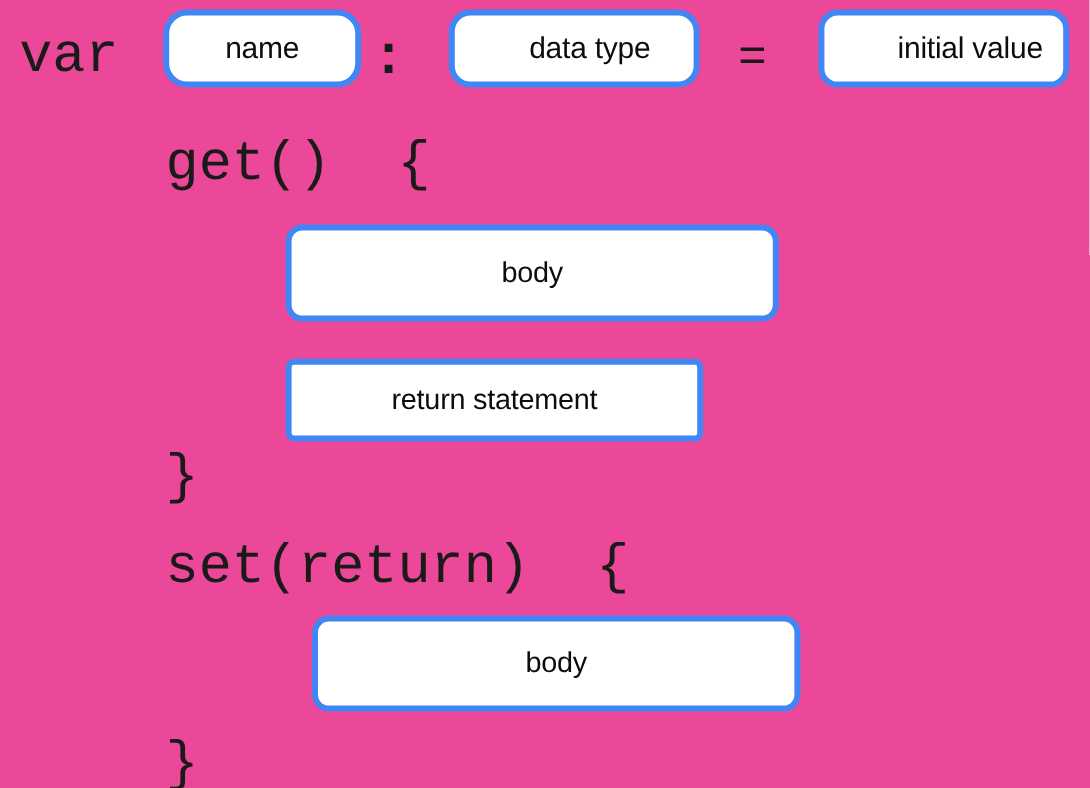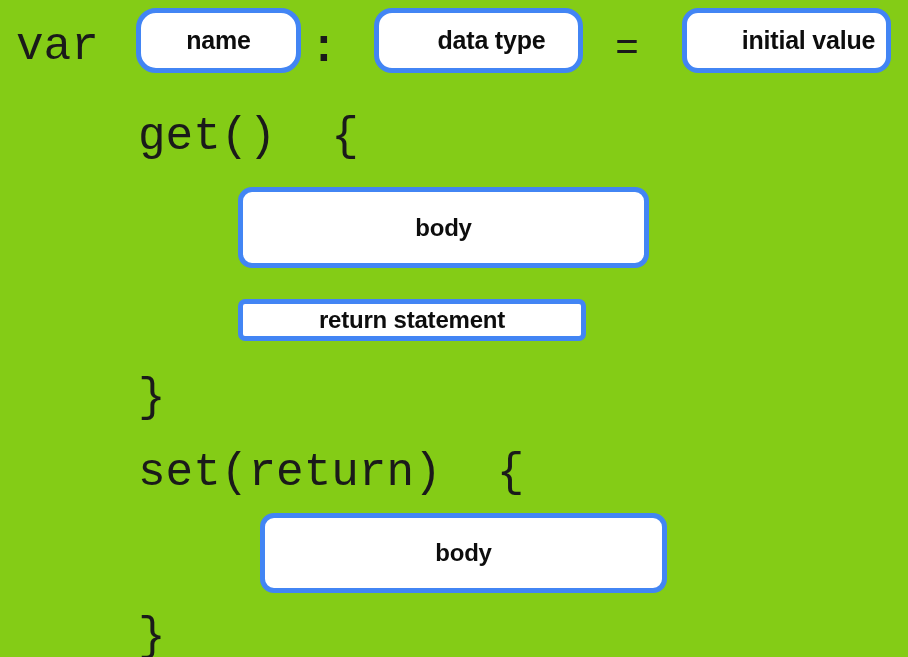--- a/index.html
+++ b/index.html
@@ -7,21 +7,21 @@
     padding: 0;
     background: #ffffff;
   }
   body {
     font-family: "Liberation Sans", sans-serif;
   }
   #canvas {
     position: relative;
     width: 908px;
     height: 657px;
-    background: #84cc16;
+    background: #ec4899;
     overflow: hidden;
     text-align: right;
   }
   
   .code {
     position: absolute;
     font-family: "Liberation Mono", "DejaVu Sans Mono", monospace;
     color: #1a1a1a;
     white-space: pre;
     line-height: 1;
@@ -35,34 +35,34 @@
   .slot {
     position: absolute;
     box-sizing: border-box;
     background: #ffffff;
     border: 5px solid #4285f4;
     display: flex;
     align-items: center;
     justify-content: center;
     color: #0d0d0d;
     font-family: "Liberation Sans", sans-serif;
-    font-weight: 700;
+    font-weight: 400;
     letter-spacing: -0.2px;
   }
   .slot-lbl {
     display: block;
     line-height: 1;
   }
 
   
   #slot-name       { left:136px; top:8px;   width:165px; height:65px;  border-radius:20px; font-size:25px; }
   #slot-datatype   { left:374px; top:8px;   width:209px; height:65px;  border-radius:18px; font-size:25px;padding-left:26px; }
   #slot-initial    { left:682px; top:8px;   width:209px; height:65px;  border-radius:16px; font-size:25px;padding-left:44px; }
   #slot-get-body   { left:238px; top:187px; width:411px; height:81px;  border-radius:14px; font-size:24px; }
-  #slot-return     { left:238px; top:299px; width:348px; height:42px;  border-radius:7px;  font-size:24px; }
+  #slot-return     { left:238px; top:299px; width:348px; height:69px;  border-radius:7px;  font-size:24px; }
   #slot-set-body   { left:260px; top:513px; width:407px; height:80px;  border-radius:14px; font-size:24px; }
 
   
   #tok-var     { left:16px;  top:24px; }
   #tok-colon   { left:310px; top:26px; }
   #tok-equals  { left:615px; top:30px; }
   #tok-get     { left:138px; top:114px; }
   #tok-brace1  { left:138px; top:375px; }
   #tok-set     { left:138px; top:450px; }
   #tok-brace2  { left:138px; top:614px; }

